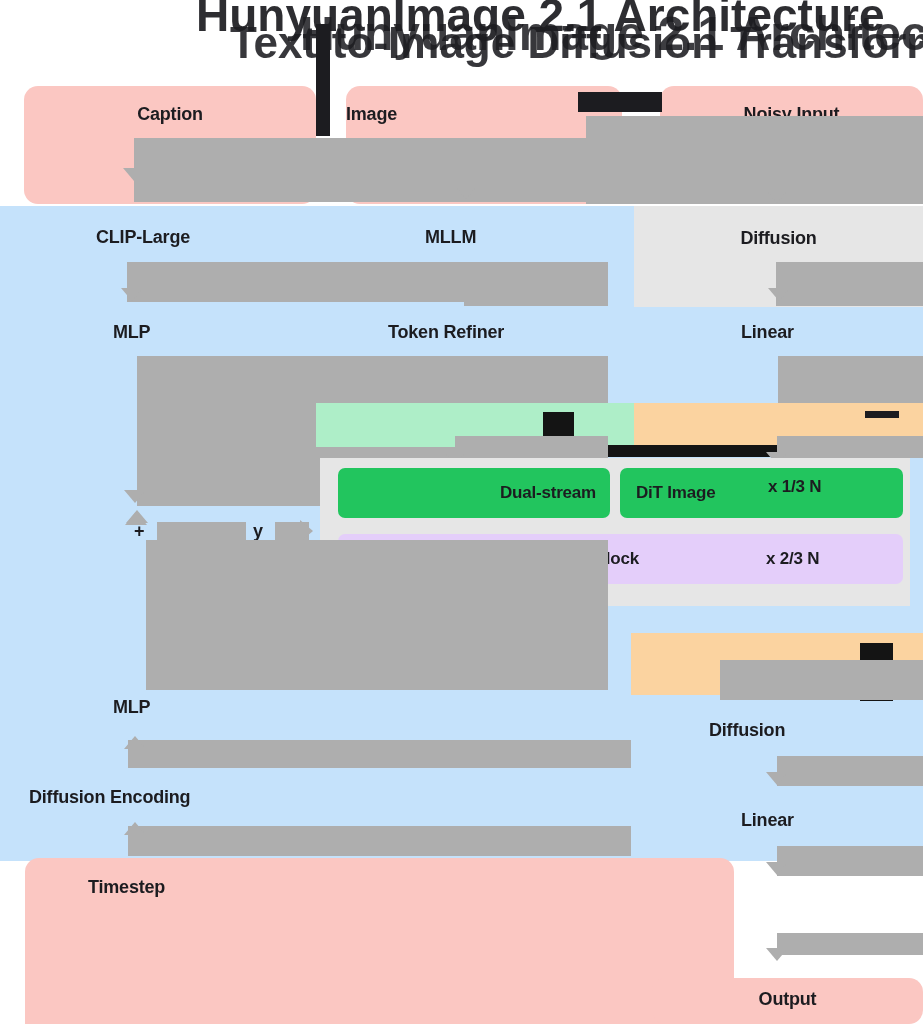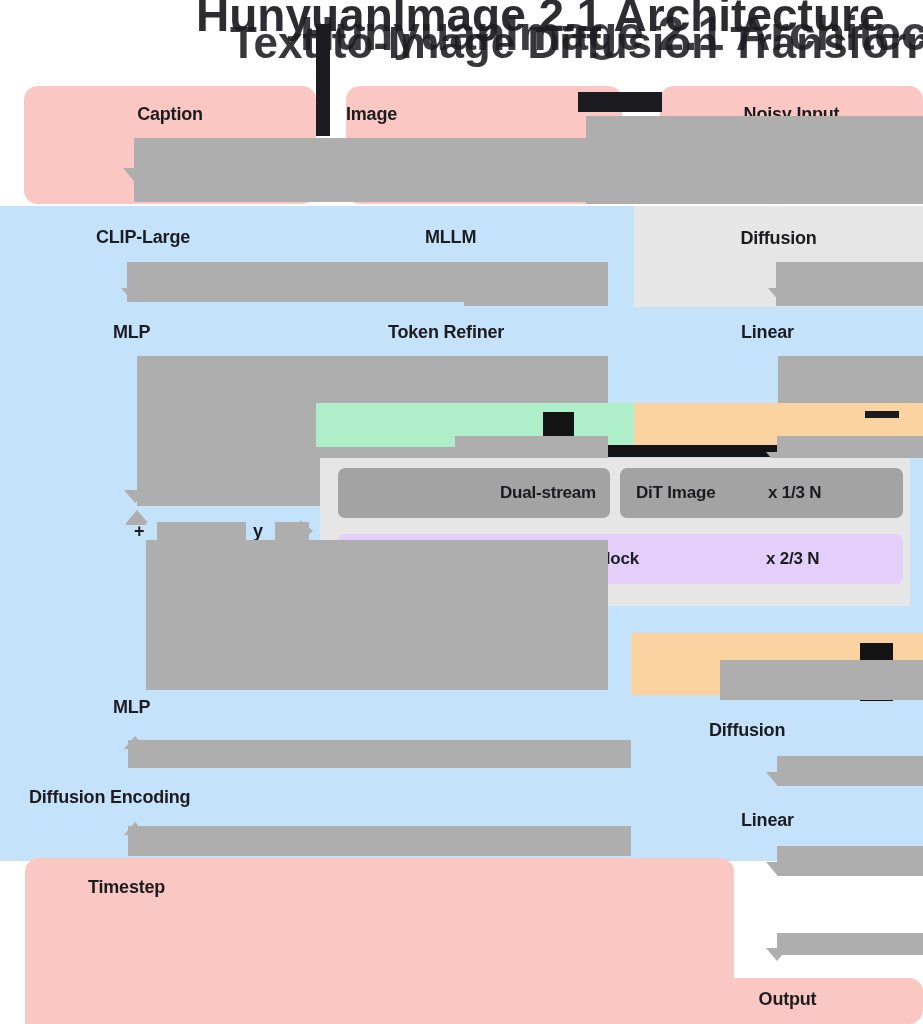--- a/index.html
+++ b/index.html
@@ -29,21 +29,21 @@
     position: absolute;
     box-sizing: border-box;
     display: flex;
     align-items: center;
     justify-content: center;
   }
   .node-pink   { background: #fbc7c2; border-radius: 14px; }
   .node-grey   { background: #e6e6e6; }
   .node-green  { background: #aeeec8; }
   .node-orange { background: #fbd3a0; }
-  .node-purple-a { background: #a3a3a3; border-radius: 7px; }
+  .node-purple-a { background: #22c55e; border-radius: 7px; }
   .node-purple-b { background: #e4cefa; border-radius: 7px; }
   .node-black  { background: #141414; }
 
   .label {
     font-weight: bold;
     color: #1c1c20;
     white-space: nowrap;
     letter-spacing: -0.2px;
   }
   .l-18 { font-size: 18px; }
@@ -166,21 +166,21 @@
   <div class="arrow-shaft" style="left:777px; top:436px; width:146px; height:22px;"></div>
   <div class="arrow-head-down" style="left:766px; top:452px;"></div>
 
   <div class="node node-grey" style="left:320px; top:458px; width:590px; height:148px;"></div>
 
   <div class="node node-purple-a" style="left:338px; top:468px; width:272px; height:50px;">
     <span class="label l-17" style="position:absolute; right:14px; top:15px;">Dual-stream</span>
   </div>
   <div class="node node-purple-a" style="left:620px; top:468px; width:283px; height:50px;">
     <span class="label l-17" style="position:absolute; left:16px; top:15px;">DiT Image</span>
-    <span class="label l-17" style="position:absolute; left:148px; top:15px;">x 1/3 N</span>
+    <span class="label l-17" style="position:absolute; left:148px; top:9px;">x 1/3 N</span>
   </div>
 
   <div class="node node-purple-b" style="left:338px; top:534px; width:565px; height:50px;">
     <span class="label l-17" style="position:absolute; left:110px; top:15px;">Single-stream DiT Block</span>
     <span class="label l-17" style="position:absolute; left:428px; top:15px;">x 2/3 N</span>
   </div>
 
   <div class="arrow-shaft" style="left:157px; top:522px; width:56px; height:28px;"></div>
   <div class="arrow-head-up" style="left:126px; top:510px;"></div>
   <span class="label l-18 abs" style="left:134px; top:521px;">+</span>

